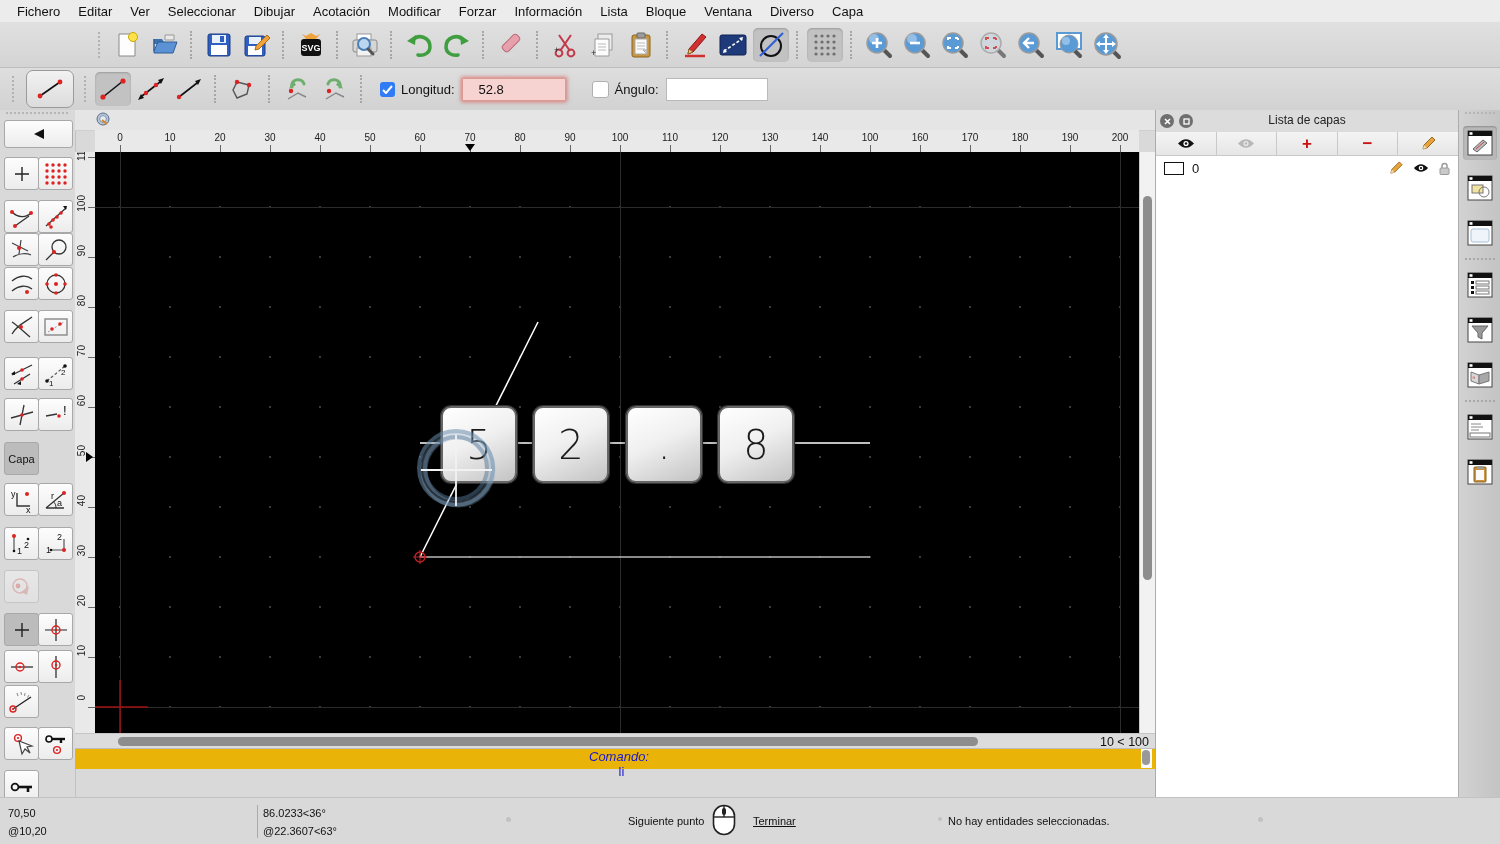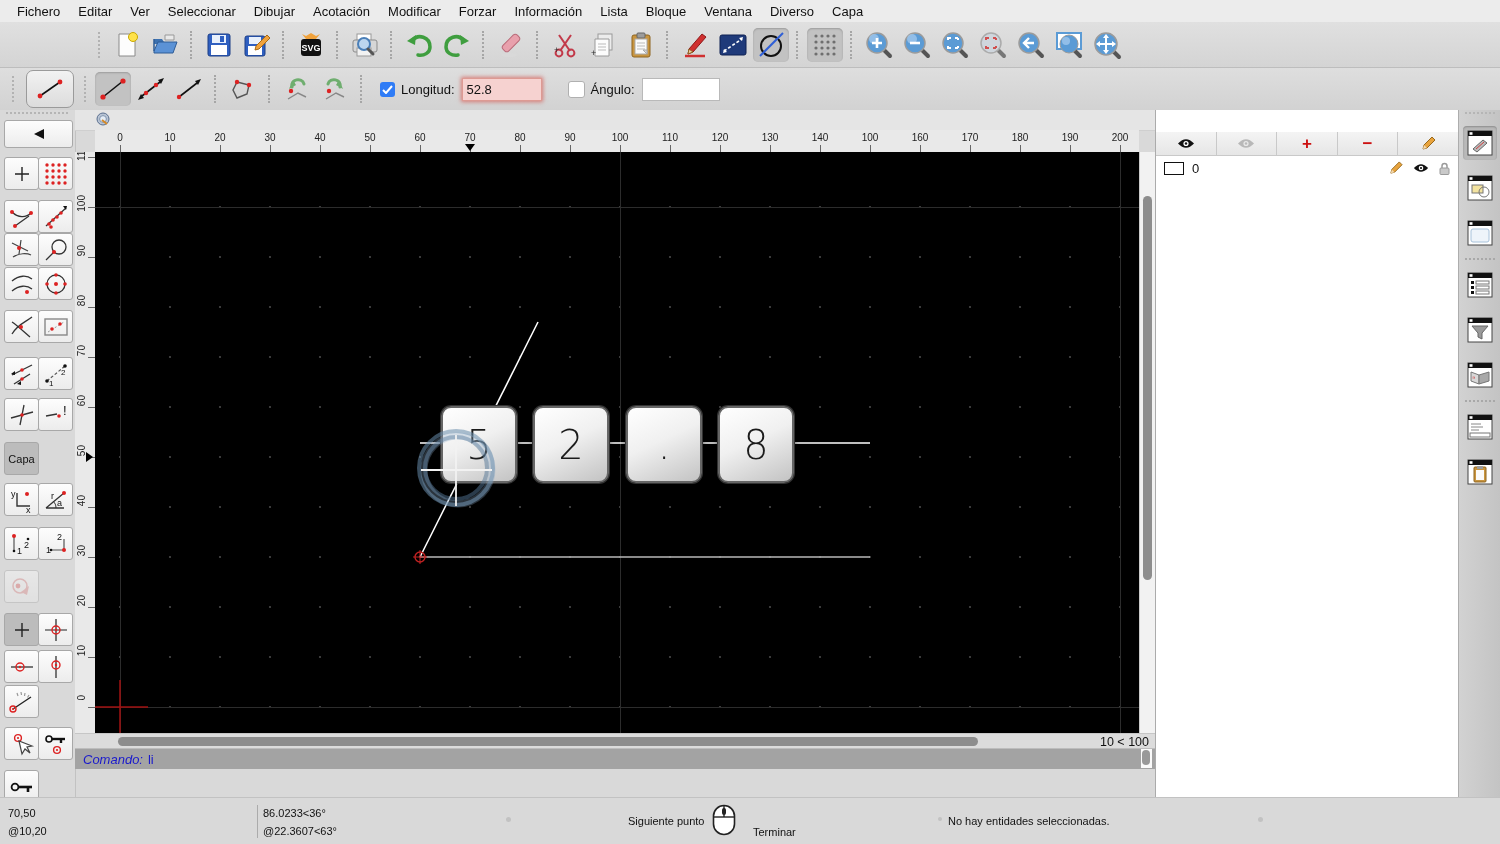--- a/index.html
+++ b/index.html
@@ -16,21 +16,21 @@
             border-bottom:1px solid #b5b5b5;display:flex;align-items:center;padding-left:6px;font-size:13px;}
   .icon-btn{width:36px;height:34px;display:flex;align-items:center;justify-content:center;border-radius:5px;flex:0 0 auto;margin:0 1px;}
   .icon-btn.pressed{background:#c2c2c2;box-shadow:inset 0 1px 2px rgba(0,0,0,.2);}
   .sepd{width:2px;height:28px;border-left:2px dotted #a6a6a6;margin:0 6px;flex:0 0 auto;}
   .handle{width:2px;height:26px;border-left:2px dotted #b2b2b2;margin:0 6px;flex:0 0 auto;}
   .curtool{width:46px;height:36px;border:1.5px solid #9a9a9a;border-radius:7px;background:linear-gradient(#f2f2f2,#dcdcdc);
            display:flex;align-items:center;justify-content:center;margin:0 4px;}
   .chk{width:15px;height:15px;border-radius:3px;display:inline-flex;align-items:center;justify-content:center;margin:0 6px 0 10px;flex:0 0 auto;}
   .chk.on{background:#2f7cf6;}
   .chk.off{background:#fff;border:1px solid #b0b0b0;}
-  .field{height:21px;border:1px solid #b9b9b9;background:#fff;font-size:13px;padding:0 4px;display:flex;align-items:center;}
+  .field{height:21px;border:1px solid #b9b9b9;background:#fff;font-size:13px;padding:0 16px;display:flex;align-items:center;}
   .field.hl{background:#f6d2d0;border:1px solid #dd9a93;box-shadow:0 0 4px 1px rgba(214,92,85,.75);}
   
   .sidebar{position:absolute;top:110px;left:0;width:75px;height:687px;background:#d9d9d9;border-right:1px solid #c2c2c2;}
   .sb-btn{position:absolute;width:33px;height:31px;background:linear-gradient(#fdfdfd,#ececec);border:1px solid #a8a8a8;
           border-radius:3px;display:flex;align-items:center;justify-content:center;}
   .sb-btn.pressed{background:#bcbcbc;}
   .sb-btn.disabled{opacity:.4;}
   .sb-handle{position:absolute;top:2px;left:6px;width:62px;border-top:2px dotted #b5b5b5;height:0;}
   
   .tabbar{position:absolute;top:110px;left:75px;width:1080px;height:20px;background:#e5e5e5;border-bottom:1px solid #cfcfcf;}
@@ -48,22 +48,22 @@
   .keycap{position:absolute;top:254px;width:72px;height:73px;border-radius:10px;border:2px solid #666;
           background:linear-gradient(155deg,#ffffff 0%,#f0f0f0 45%,#c3c3c3 100%);
           box-shadow:0 0 0 1px #333,0 2px 5px rgba(0,0,0,.7);
           display:flex;align-items:center;justify-content:center;font-size:40px;color:#1b1b1b;font-family:"DejaVu Sans",sans-serif;font-weight:300;}
   .hscroll{position:absolute;top:733px;left:75px;width:1080px;height:15px;background:#dcdcdc;border-top:1px solid #c6c6c6;}
   .hthumb{position:absolute;top:3px;left:43px;width:860px;height:9px;border-radius:5px;background:#8d8d8d;}
   .zoomlabel{position:absolute;right:6px;top:1px;font-size:12.5px;color:#111;}
   .vscroll{position:absolute;top:152px;left:1139px;width:16px;height:581px;background:#f2f2f2;border-left:1px solid #c9c9c9;}
   .vthumb{position:absolute;left:3px;top:44px;width:9px;height:384px;border-radius:5px;background:#8d8d8d;}
   
-  .cmdline{position:absolute;top:748px;left:75px;width:1080px;height:21px;background:#a3a3a3;border-top:1px solid #bdbdbd;
-           font-size:13px;color:#1a1acc;display:flex;align-items:center;padding-left:8px;box-sizing:border-box;}
+  .cmdline{position:absolute;top:748px;left:75px;width:1080px;height:21px;background:#eab308;border-top:1px solid #bdbdbd;
+           font-size:13px;color:#1a1acc;display:flex;align-items:center;padding-left:8px;box-sizing:border-box;flex-direction:column;}
   .cmdscroll{position:absolute;top:749px;left:1141px;width:11px;height:19px;background:#fafafa;}
   .cmdthumb{position:absolute;top:1px;left:1px;width:8px;height:15px;border-radius:4px;background:#999;}
   .promptrow{position:absolute;top:769px;left:75px;width:1080px;height:28px;background:#e9e9e9;border-top:1px solid #cfcfcf;
              display:flex;align-items:center;font-size:13px;color:#111;padding-left:8px;box-sizing:border-box;}
   .promptinput{height:19px;background:#fff;border:1px solid #b5b5b5;flex:0 0 958px;margin-left:6px;}
   .kbbtn{width:20px;height:20px;margin-left:9px;background:linear-gradient(#fbfbfb,#e8e8e8);border:1px solid #9e9e9e;border-radius:3px;
          display:flex;align-items:center;justify-content:center;}
   
   .statusbar{position:absolute;top:797px;left:0;width:1500px;height:47px;background:#d9d9d9;border-top:1px solid #c2c2c2;font-size:11px;}
   .sb-divider{position:absolute;left:257px;top:7px;height:33px;width:1px;background:#ababab;}
@@ -1141,27 +1141,40 @@
     <div class="dotw" style="left:506px;top:19px;"></div>
     <div style="position:absolute;left:628px;top:17px;">Siguiente punto</div>
     <span style="position:absolute;left:712px;top:6px;">
         <svg width="24" height="32" viewBox="0 0 24 32">
           <rect x="1.5" y="1.5" width="21" height="29" rx="10.5" fill="#fff" stroke="#222" stroke-width="1.6"></rect>
           <line x1="1.5" y1="13" x2="22.5" y2="13" stroke="#222" stroke-width="1.4"></line>
           <line x1="12" y1="1.5" x2="12" y2="13" stroke="#222" stroke-width="1.4"></line>
           <rect x="10" y="4" width="4" height="7" rx="2" fill="#222"></rect>
         </svg>
       </span>
-    <div style="position:absolute;left:753px;top:28px;">Terminar</div>
+    <div style="position:absolute;left:753px;top:17px;text-decoration:underline;">Terminar</div>
     <div class="dotw" style="left:938px;top:19px;width:4px;height:4px;"></div>
     <div style="position:absolute;left:948px;top:17px;">No hay entidades seleccionadas.</div>
     <div class="dotw" style="left:1258px;top:19px;"></div>
   </div>
 
   <div class="panel">
+    <div class="panelhead">
+      <div class="circbtn" style="left:4px;">
+          <svg width="7" height="7" viewBox="0 0 7 7">
+            <path d="M1 1l5 5M6 1L1 6" stroke="#fff" stroke-width="1.5"></path>
+          </svg>
+        </div>
+      <div class="circbtn" style="left:23px;">
+          <svg width="7" height="7" viewBox="0 0 7 7">
+            <rect x="1" y="1" width="5" height="5" fill="none" stroke="#fff" stroke-width="1.3"></rect>
+          </svg>
+        </div>
+      <div class="paneltitle">Lista de capas</div>
+    </div>
     <div class="paneltools">
       <div class="ptool">
           <span>
             <svg width="18" height="11" viewBox="0 0 18 11">
               <path d="M1 5.5 Q9 -3 17 5.5 Q9 14 1 5.5Z" fill="#111"></path>
               <circle cx="9" cy="5.5" r="2.6" fill="#fff"></circle>
               <circle cx="9" cy="5.5" r="1.2" fill="#111"></circle>
             </svg>
           </span>
         </div>

